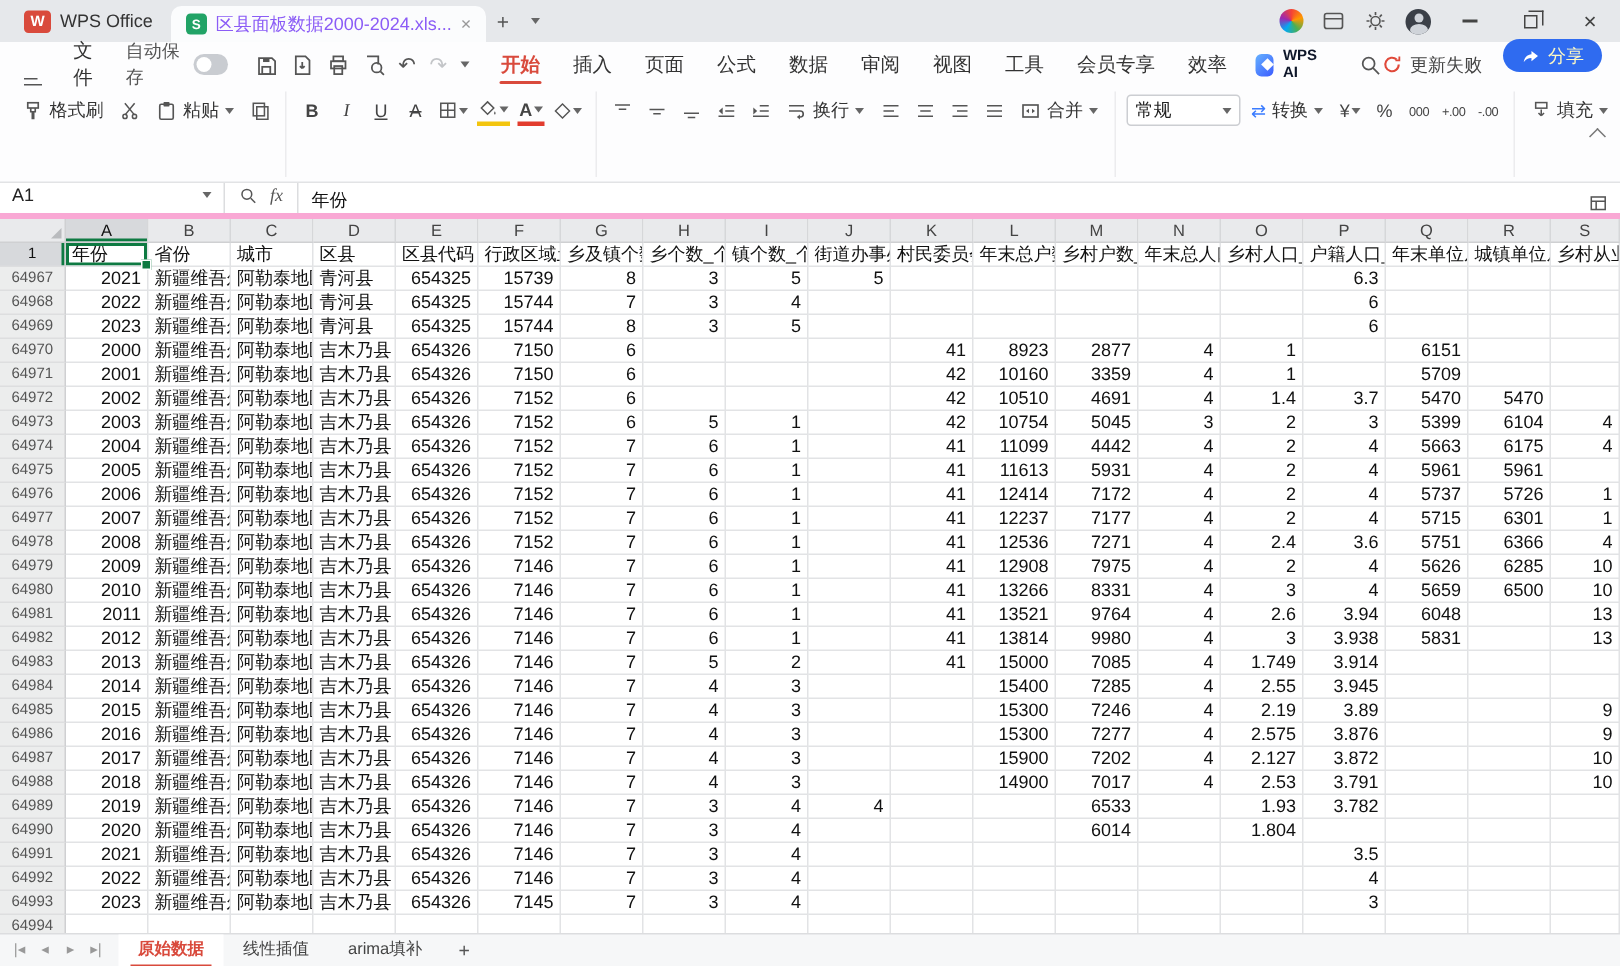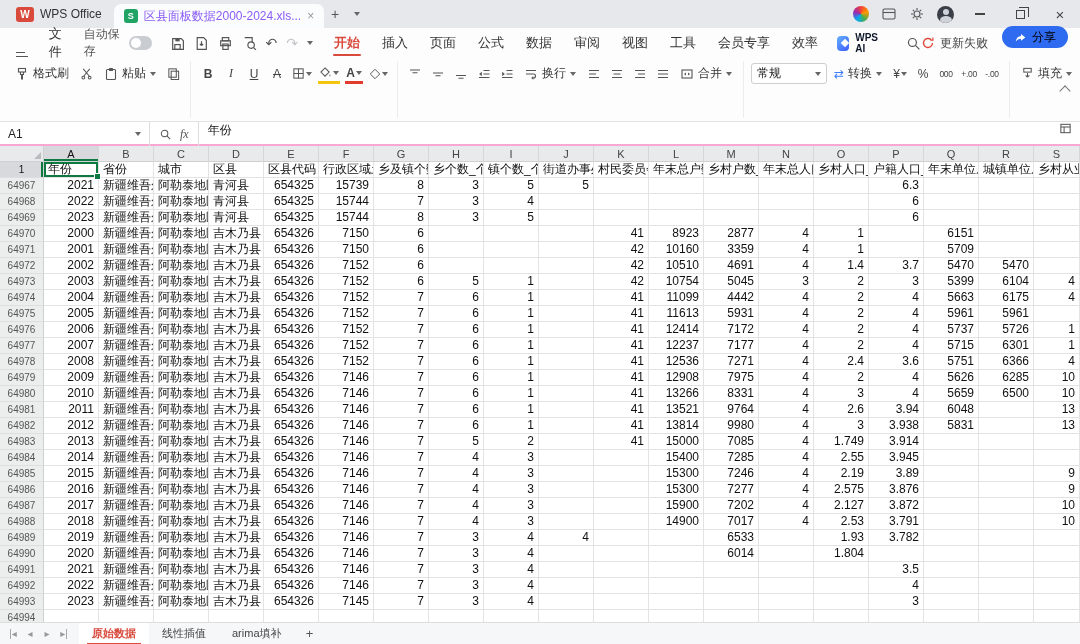--- a/index.html
+++ b/index.html
@@ -49,21 +49,21 @@
   .menu-tabs{display:flex;align-items:center;height:30px}
   .mtab{padding:0 11px;height:30px;line-height:30px;position:relative;color:#333;white-space:nowrap}
   .mtab.active{color:var(--brand-red,#d94a3c);font-weight:bold}
   .mtab.active::after{content:'';position:absolute;left:10px;right:10px;bottom:2px;height:2.5px;
     background:var(--brand-red,#d94a3c);border-radius:2px}
   .wps-ai{display:flex;align-items:center;gap:6px;font-weight:bold;color:#0f172a;padding:0 8px;font-size:10px}
   .ai-logo{width:15px;height:15px;border-radius:4px;background:linear-gradient(135deg,#66b2ff,#3b5bff);position:relative}
   .ai-logo::after{content:'';position:absolute;left:4.5px;top:4.5px;width:6px;height:6px;background:#fff;transform:rotate(45deg)}
   .msearch{margin-left:14px}
   .update{display:flex;gap:5px;align-items:center;color:#444;font-size:12px;margin-left:auto;white-space:nowrap}
-  .share-btn{background:var(--share-blue,#2f6bf0);color:#000000;font-size:12px;height:22px;padding:0 12px;
+  .share-btn{background:var(--share-blue,#2f6bf0);color:#fef9c3;font-size:12px;height:22px;padding:0 12px;
     border-radius:12px;display:flex;align-items:center;gap:5px;margin:0 4px 12px 14px;white-space:nowrap}
 
   
   .ribbon{height:64px;background:#fdfdfe;border-bottom:1px solid #e2e3e5;display:flex;align-items:stretch;
     padding:3px 4px;position:relative}
   .rgroup{display:flex;flex-direction:row;justify-content:center;gap:4px;padding:0 7px;border-right:1px solid #ececee}
   .rgroup:last-of-type{border-right:none}
   .rrow{display:flex;align-items:center;gap:3px;height:25px}
   .rbtn{display:flex;align-items:center;gap:4px;height:23px;padding:0 4px;border-radius:3px;color:#333;
     font-size:12px;white-space:nowrap}
@@ -78,21 +78,21 @@
   .fontA::after{content:'';position:absolute;left:1px;right:1px;bottom:0;height:3px;background:#e23c2e}
   .fillbar::after{content:'';position:absolute;left:1px;right:1px;bottom:0;height:3px;background:#f3c50f}
   .relpos{position:relative;padding-bottom:2px}
   .tiny{font-size:8.5px;letter-spacing:-.3px;color:#444}
   .blue{color:#3b7cff}
   .collapse{position:absolute;right:8px;top:26px;width:14px;height:10px}
   .collapse::before{content:'';position:absolute;left:3px;top:3px;width:7px;height:7px;
     border-left:1.5px solid #777;border-top:1.5px solid #777;transform:rotate(45deg)}
 
   
-  .fbar{height:24px;display:flex;align-items:flex-start;border-bottom:2px solid #f9a8d4;background:#fff;font-size:12px}
+  .fbar{height:24px;display:flex;align-items:flex-end;border-bottom:4px solid #f9a8d4;background:#fff;font-size:12px}
   .namebox{width:150px;height:24px;display:flex;align-items:center;justify-content:space-between;
     padding:0 8px;border-right:1px solid #dcdddf}
   .fbicons{display:flex;align-items:center;gap:8px;padding:0 9px;border-right:1px solid #dcdddf;height:24px}
   .fx{font-family:"Liberation Serif","DejaVu Serif",serif;font-style:italic;color:#555}
   .fcontent{padding:0 9px;color:#111;flex:1}
   .fbright{display:flex;align-items:center;gap:6px;padding-right:8px}
 
   
   .grid{height:476px;background:#fff}
   .chrow{display:flex;height:16px}

